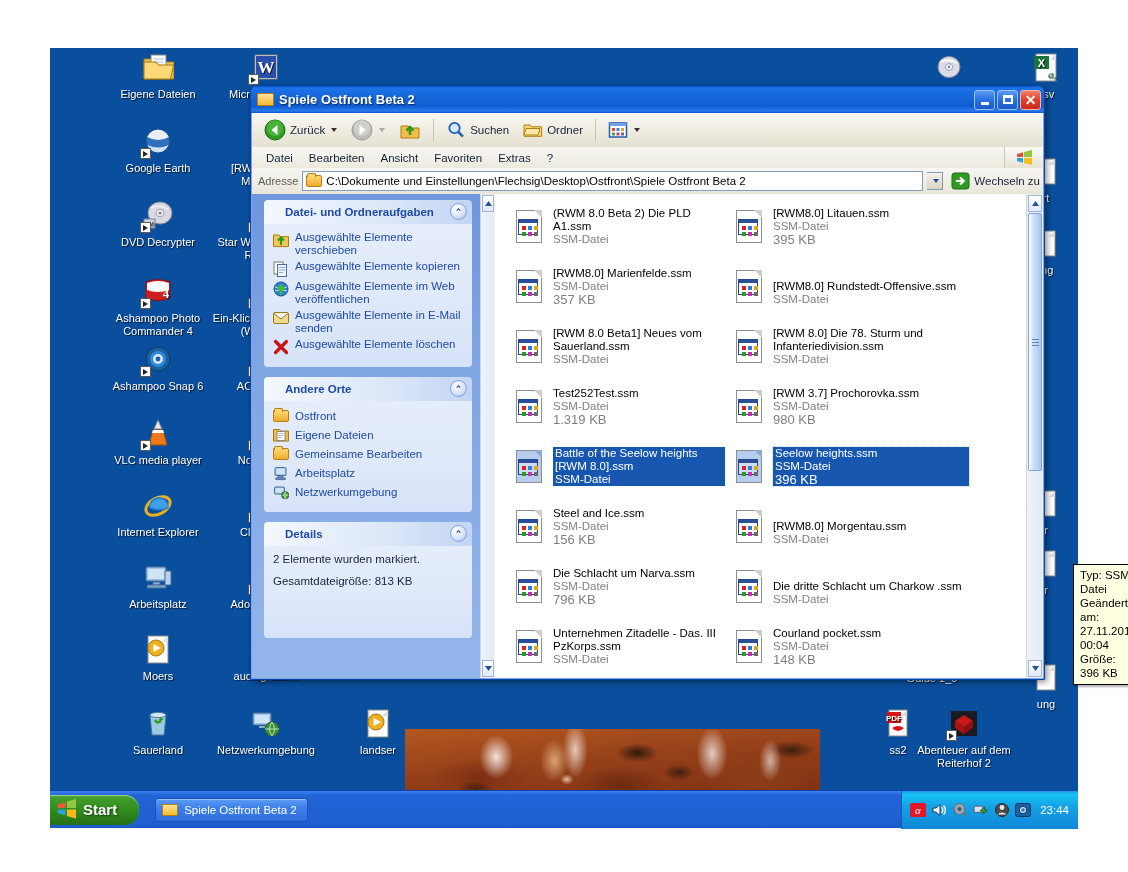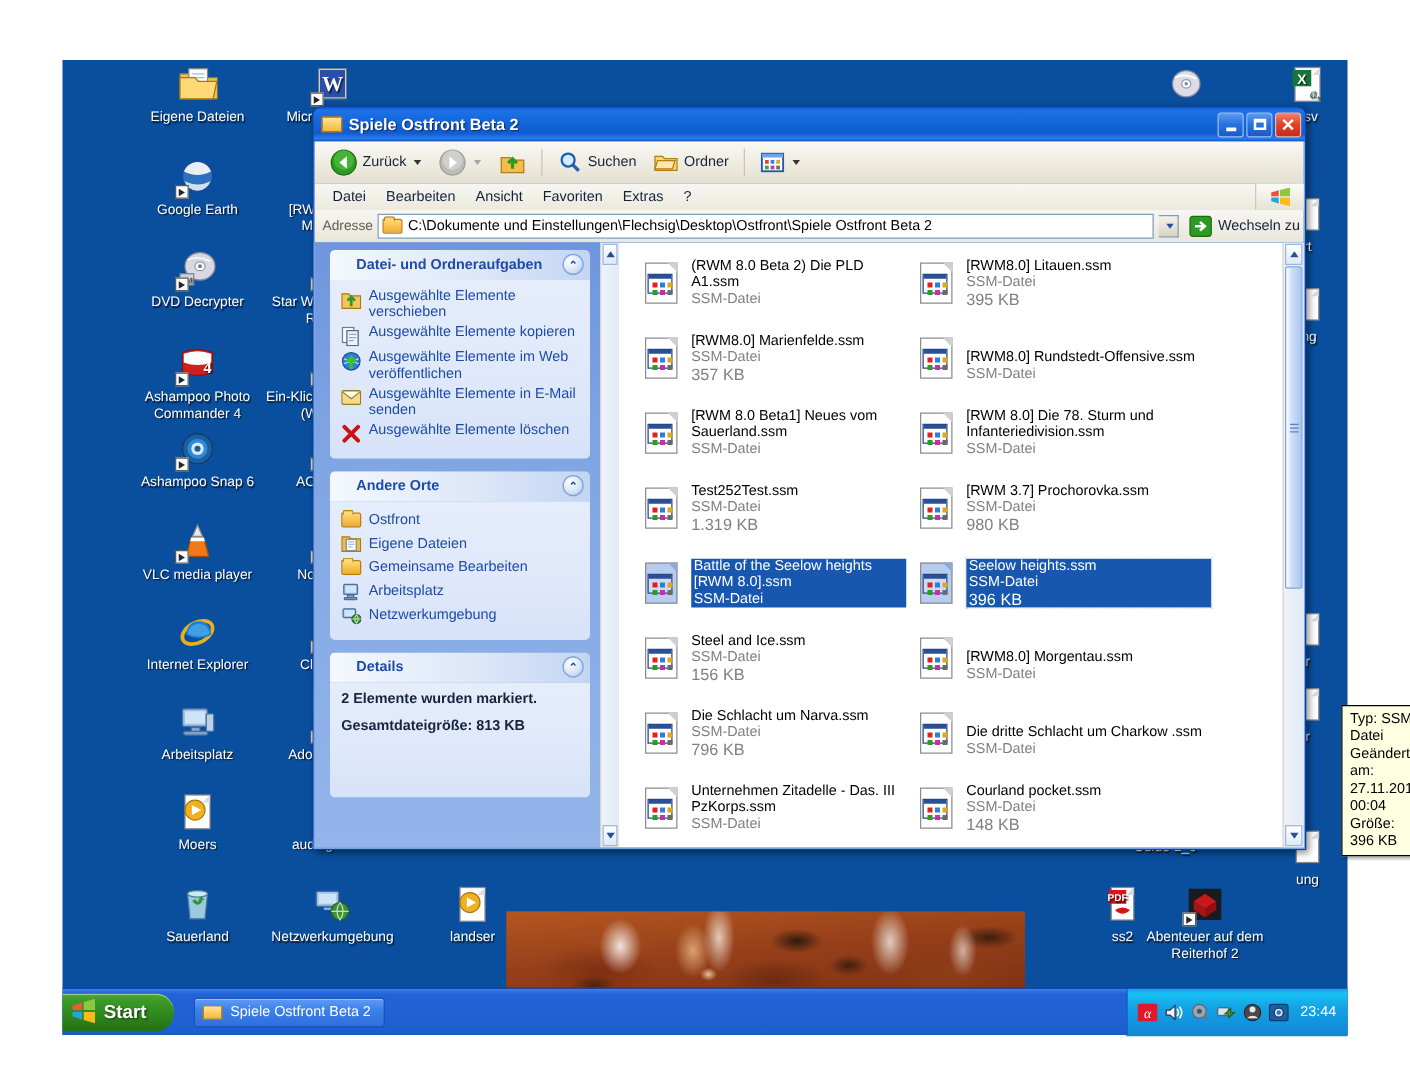--- a/index.html
+++ b/index.html
@@ -847,21 +847,21 @@
               <span class="tx">Netzwerkumgebung</span>
             </div>
           </div>
         </div>
 
         <div class="panel">
           <div class="panel-hdr">
             <span>Details</span>
             <span class="chev">⌃</span>
           </div>
-          <div class="panel-body" style="min-height:92px;font-weight:bold;">
+          <div class="panel-body" style="min-height:92px;">
             <div class="det-line">2 Elemente wurden markiert.</div>
             <div class="det-line">Gesamtdateigröße: 813 KB</div>
           </div>
         </div>
       </div>
 
       <div class="vscroll" style="width:15px;">
         <div class="sb-btn">
           <svg width="7" height="5" viewBox="0 0 7 5">
               <path d="M3.5 0 L7 5 L0 5 Z" fill="#2a4f96"></path>

